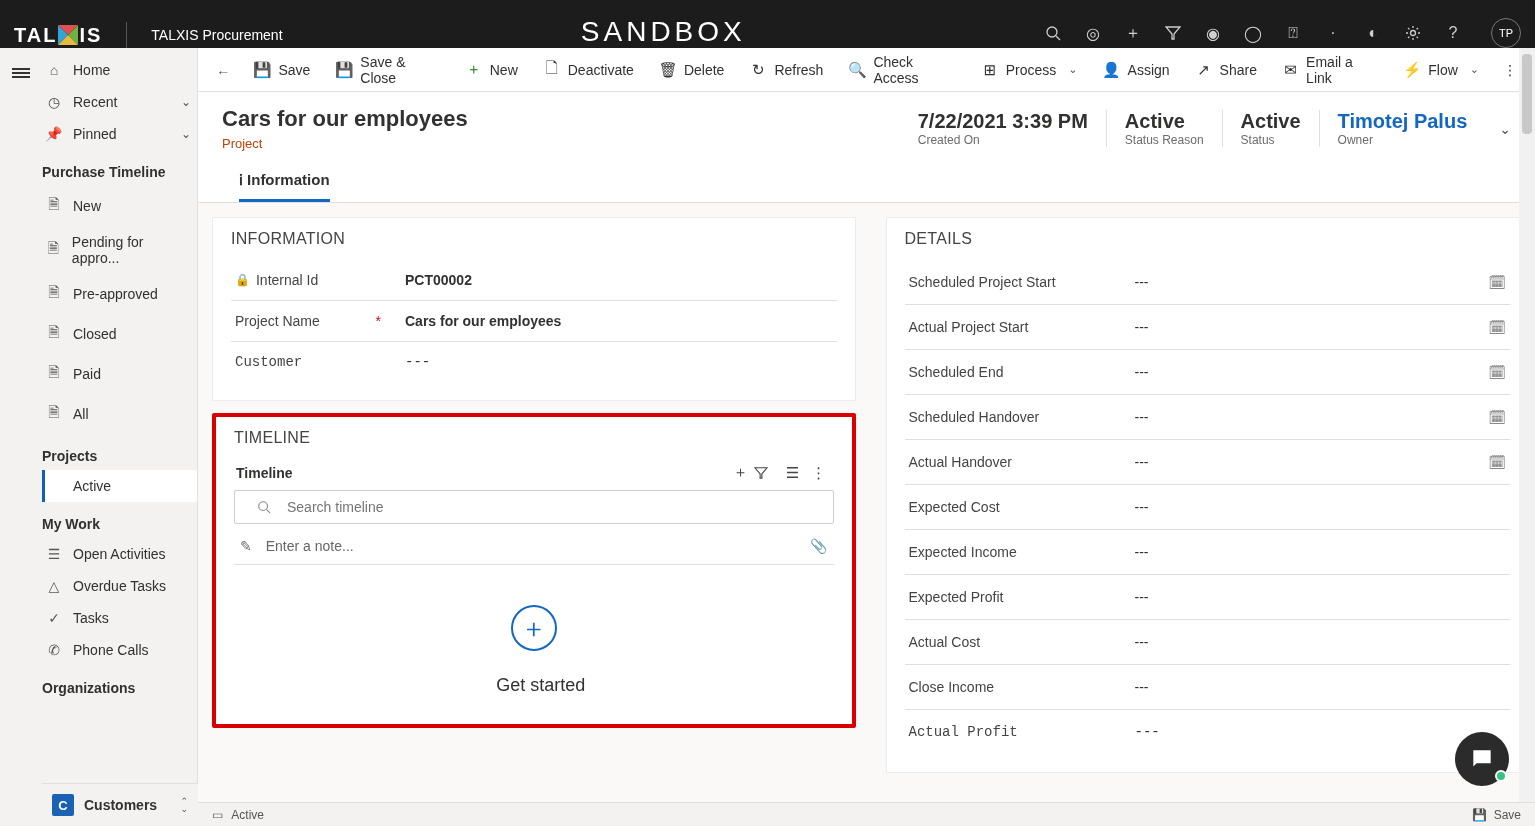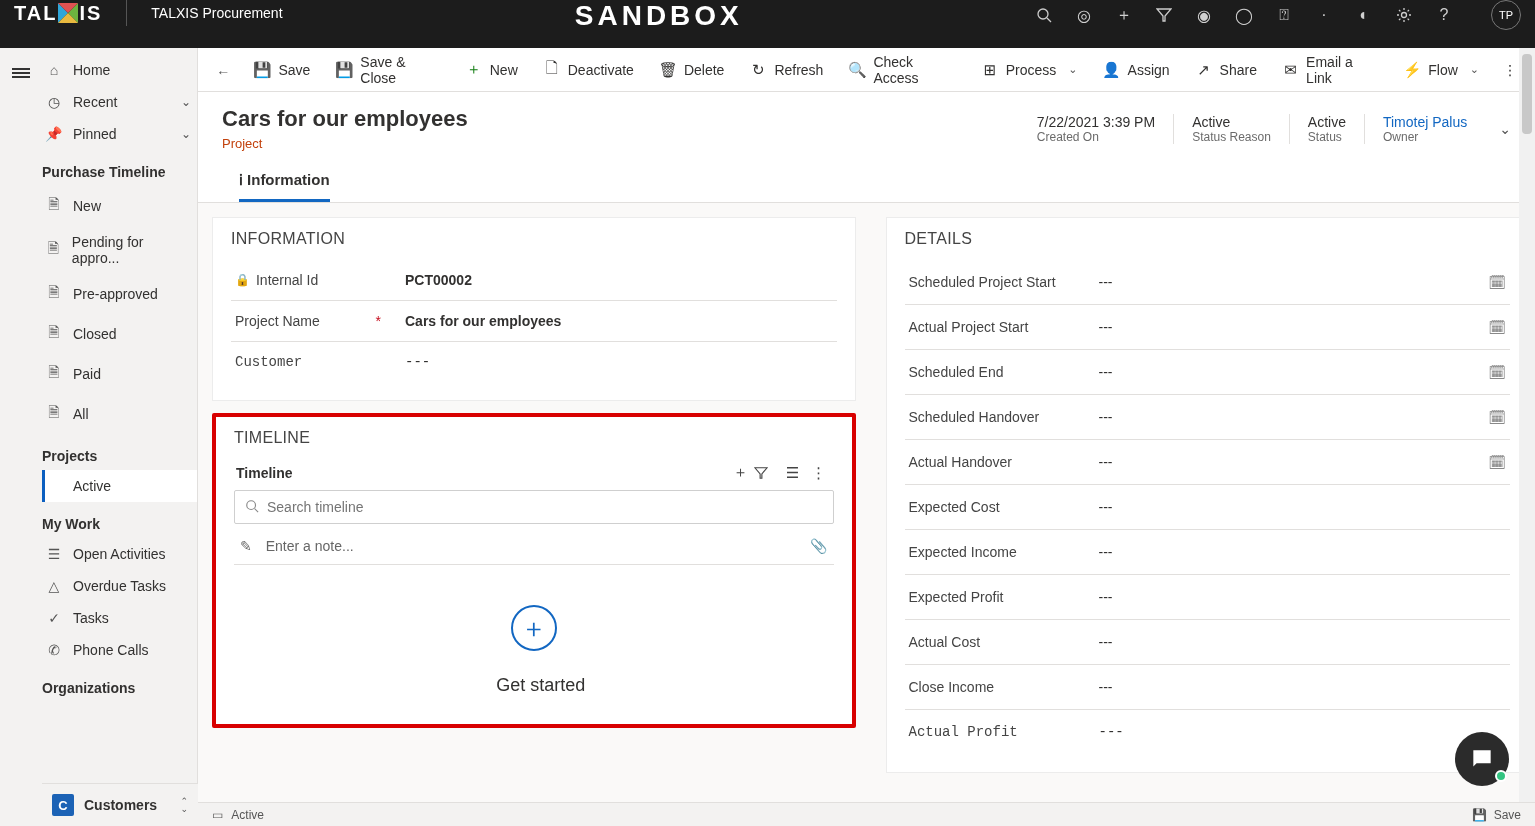--- a/index.html
+++ b/index.html
@@ -1,27 +1,27 @@
 <!DOCTYPE html>
 <html><head>
 <meta charset="utf-8">
 <style>
 * { box-sizing: border-box; margin: 0; padding: 0; }
 html, body { width: 1535px; height: 826px; font-family: "Segoe UI", Arial, sans-serif; font-size: 14px; color: #323130; overflow: hidden; background: #f3f2f1; }
 
-.topbar { height: 48px; background: #1c1c1c; color: #fff; display: flex; align-items: flex-start; padding: 0 14px; }
+.topbar { height: 48px; background: #1c1c1c; color: #fff; display: flex; align-items: flex-end; padding: 0 14px; }
 .logo-wrap { display: flex; align-items: center; gap: 14px; }
 .logo { font-weight: 700; font-size: 20px; letter-spacing: 2px; display: flex; align-items: center; }
 .logo .x { display: inline-flex; width: 20px; height: 20px; position: relative; margin: 0 1px; }
 .divider-v { width: 1px; height: 26px; background: #555; margin: 0 10px; }
 .app-name { font-size: 14px; color: #fff; }
-.center-title { flex: 1; text-align: center; font-size: 28px; font-weight: 700; letter-spacing: 4px; }
+.center-title { flex: 1; text-align: center; font-size: 28px; font-weight: 400; letter-spacing: 4px; }
 .topbar-icons { display: flex; gap: 22px; align-items: center; }
 .topbar-icons .ticon { width: 18px; height: 18px; display: flex; align-items: center; justify-content: center; color: #d0d0d0; font-size: 16px; cursor: pointer; }
-.topbar .avatar { width: 30px; height: 30px; border: 1px solid #777; border-radius: 50%; display:flex; align-items:center; justify-content:center; font-size: 11px; margin-left: 16px; cursor:pointer; }
+.topbar .avatar { width: 30px; height: 30px; border: 1px solid #777; border-radius: 50%; display:flex; align-items:center; justify-content:center; font-size: 11px; margin-left: 7px; cursor:pointer; }
 
 
 .body { display: flex; height: calc(826px - 48px); }
 .left-rail { width: 42px; background: #f3f2f1; border-right: 0; display: flex; flex-direction: column; align-items: center; padding-top: 18px; }
 .hamburger { cursor: pointer; }
 .hamburger div { width: 18px; height: 2px; background: #333; margin: 2px 0; }
 
 .sidebar { width: 156px; background: #f3f2f1; border-right: 1px solid #e1dfdd; overflow-y: auto; position: relative; padding-top: 6px; padding-bottom: 30px; }
 .sidebar::-webkit-scrollbar { width: 8px; }
 .nav-item { display: flex; align-items: center; gap: 10px; padding: 8px 10px 8px 0; cursor: pointer; font-size: 14px; color: #323130; border-left: 3px solid transparent; }
@@ -44,21 +44,21 @@
 .cmdbtn .ci.green { color:#107c10; }
 .cmdbtn .chev { margin-left: 4px; font-size:11px; color:#555; }
 .cmdbar .overflow { margin-left:auto; padding: 6px 8px; cursor:pointer; }
 
 .record-header { padding: 14px 24px 6px; display:flex; align-items: center; border-bottom: 0; }
 .record-title { font-size: 22px; font-weight: 600; }
 .record-sub { font-size: 13px; color:#c2410c; margin-top: 4px; }
 .header-stats { margin-left: auto; display:flex; align-items:center; }
 .stat { padding: 0 18px; border-left: 1px solid #e1dfdd; }
 .stat:first-child { border-left:none; }
-.stat .val { font-size:14px; font-weight:400; color:#323130; }
+.stat .val { font-size:20px; font-weight:700; color:#323130; }
 .stat .lbl { font-size:12px; color:#6b6b6b; }
 .stat.owner .val { color:#1267c2; }
 .expand-chev { margin-left: 14px; color:#555; cursor:pointer; font-size:14px; }
 
 .tabs { padding: 6px 41px 0; border-bottom: 1px solid #e1dfdd; }
 .tab { display:inline-block; padding: 6px 0 10px; font-size:15px; font-weight:600; color:#323130; border-bottom: 3px solid #1267c2; }
 
 .content { flex:1; overflow:auto; background:#faf9f8; padding: 8px 0 0 0; display:flex; gap: 18px; }
 .content-col-left { flex:1; max-width: 56%; display:flex; flex-direction:column; padding-left: 8px; }
 .content-col-right { flex:1; padding-right: 0; }
@@ -74,32 +74,32 @@
 .field-row .req { color:#c50f1f; margin-left:auto; padding-right:14px; }
 .field-row .fval { flex:1; font-size:14px; font-weight:600; color:#323130; padding-left: 10px; }
 .field-row .fval.dash { font-weight:400; color:#323130; }
 .field-row .trail-icon { color:#666; cursor:pointer; }
 
 .timeline-header { display:flex; align-items:center; padding: 4px 2px 8px; }
 .timeline-header .tlabel { font-weight:600; font-size:14px; }
 .timeline-header .spacer { flex:1; }
 .timeline-header .ticon { width:26px; text-align:center; cursor:pointer; color:#444; font-size:15px; }
 
-.search-box { display:flex; gap:8px; border:1px solid #cfcfcf; border-radius:2px; padding: 8px 10px; color:#666; }
+.search-box { display:flex; align-items:center; gap:16px; border:1px solid #cfcfcf; border-radius:2px; padding: 8px 22px; color:#666; }
 .search-box input { flex:1; border:none; outline:none; font-size:14px; }
 
 .note-row { display:flex; align-items:center; gap:14px; padding: 14px 6px 10px; border-bottom:1px solid #e1dfdd; color:#666; }
 .note-row .ntxt { flex:1; font-size:14px; }
 
 .get-started { display:flex; flex-direction:column; align-items:center; padding: 40px 0 10px; }
 .gs-circle { width:46px; height:46px; border:2px solid #1267c2; border-radius:50%; display:flex; align-items:center; justify-content:center; color:#1267c2; font-size:26px; cursor:pointer; }
 .gs-text { margin-top: 24px; font-size:18px; color:#323130;margin-left:14px; }
 
 .details .field-row .flabel { width: 180px; }
-.details .field-row { padding: 14px 4px; }
+.details .field-row { padding: 14px 4px; gap: 36px; }
 
 .statusbar { position:absolute; bottom:0; left:0; right:0; height:24px; background:#f3f2f1; border-top:1px solid #e1dfdd; display:flex; align-items:center; padding:0 14px; font-size:12px; color:#555; }
 .statusbar .sicon { margin-right:8px; }
 .statusbar .right { margin-left:auto; display:flex; align-items:center; gap:6px; }
 
 .chat-fab { position:absolute; right:26px; bottom:40px; width:54px; height:54px; background:#2b2b2b; border-radius:50%; display:flex; align-items:center; justify-content:center; color:#fff; font-size:24px; cursor:pointer; }
 .chat-fab .dot { position:absolute; right:2px; bottom:4px; width:12px; height:12px; background:#33c481; border-radius:50%; border:2px solid #fff; }
 
 .scrollbar-vert { position:absolute; right:0; top:0; bottom:24px; width:16px; background:#f1f1f1; }
 .scrollbar-vert .thumb { position:absolute; left:3px; right:3px; top:6px; height:80px; background:#c8c8c8; border-radius:4px; }

